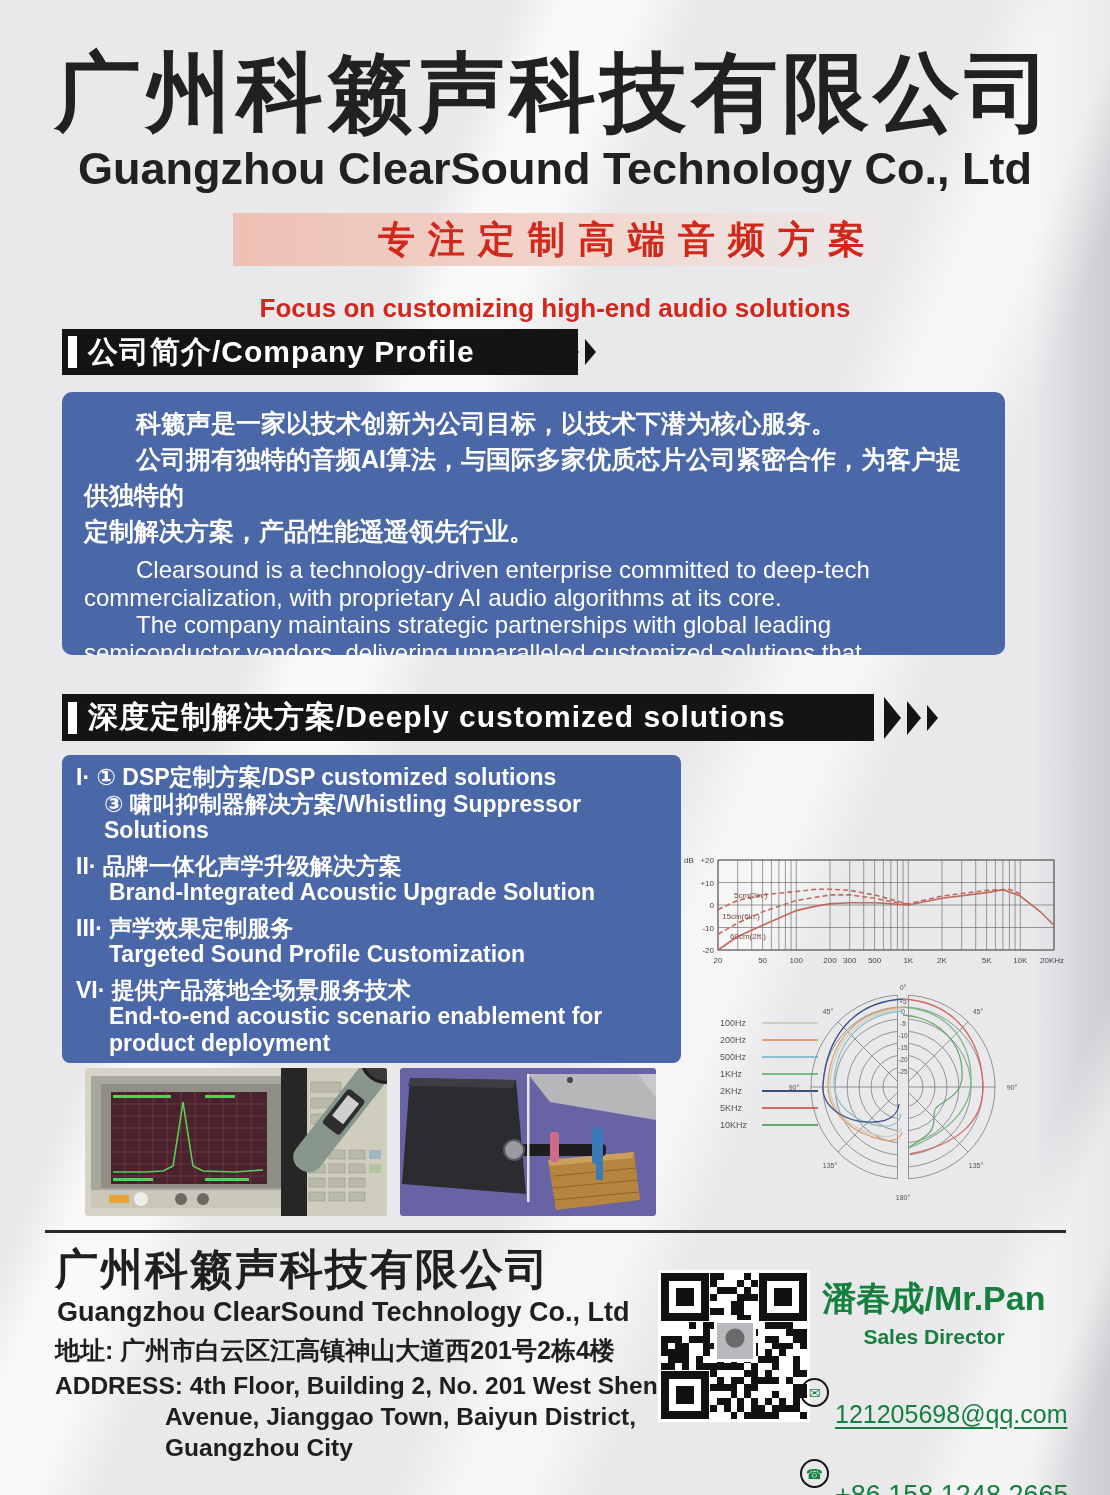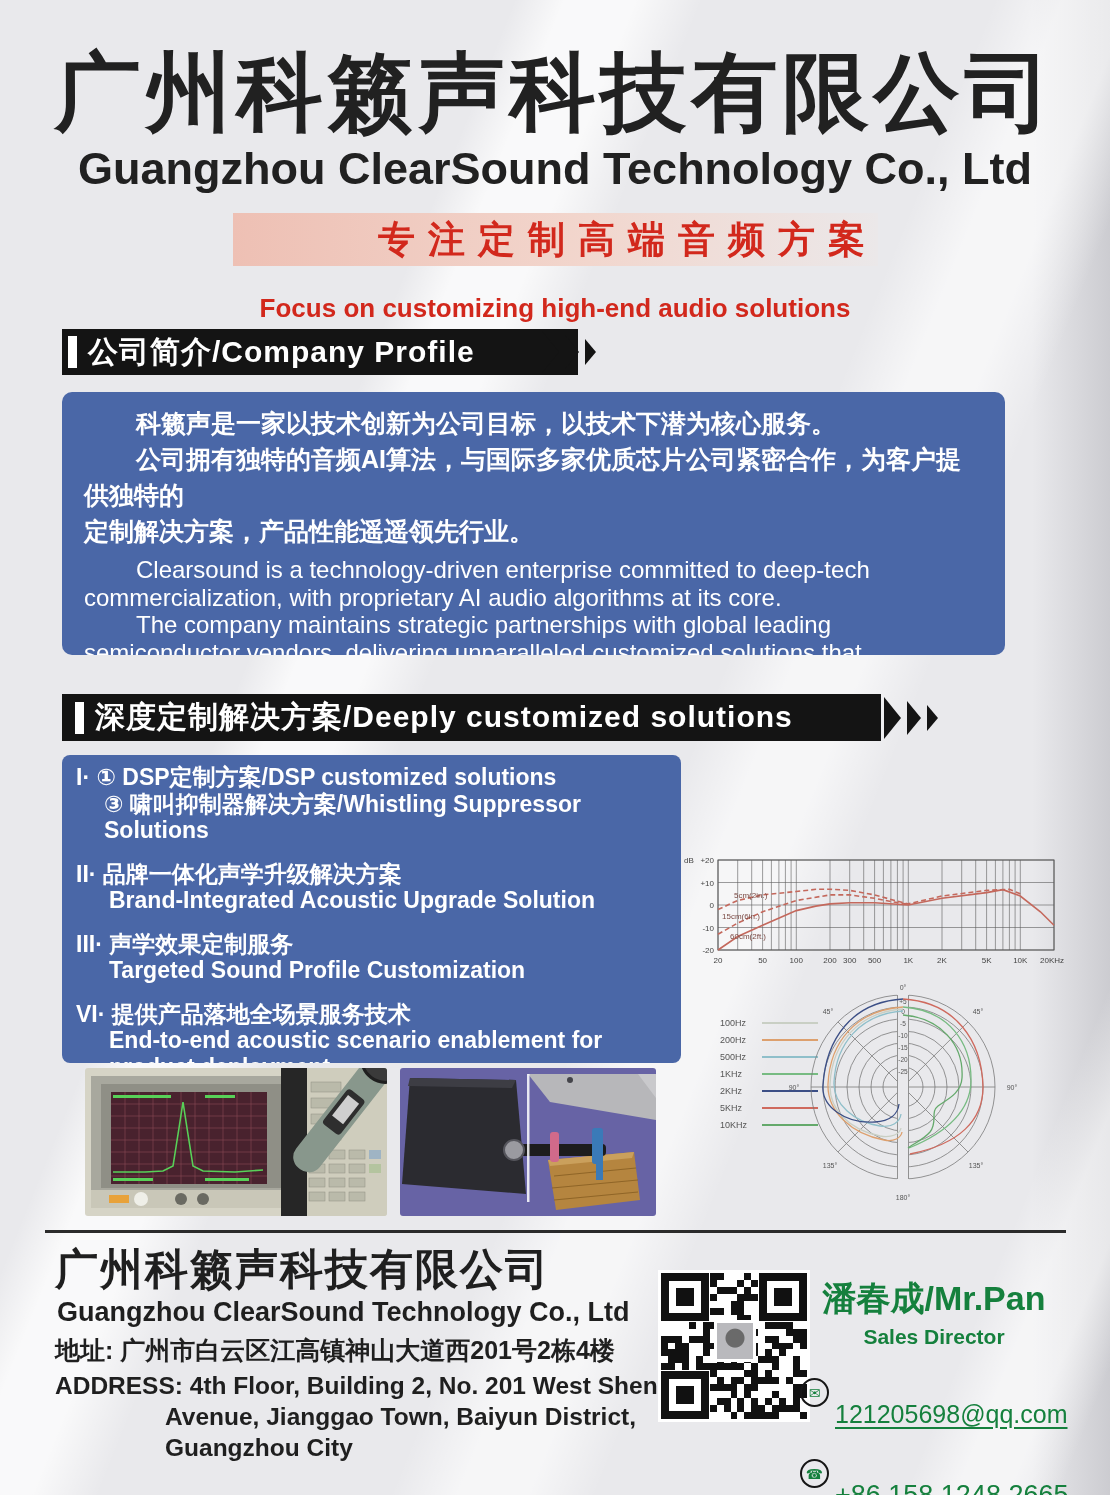--- a/index.html
+++ b/index.html
@@ -18,41 +18,41 @@
   
   #slogan-box{left:233px;top:213px;width:645px;height:53px;display:flex;align-items:center;justify-content:flex-end;
     background:linear-gradient(90deg,#eec0b4 0%,#f2d6cd 55%,rgba(243,228,222,.2) 100%);}
   #slogan-zh{font-size:37px;font-weight:bold;letter-spacing:13px;color:#d2281c;white-space:nowrap;}
   #slogan-en{left:0;top:269px;width:1110px;text-align:center;font-size:26px;font-weight:bold;color:#d2281c;margin-top:24px;}
   
   .banner{background:#141414;display:flex;align-items:center;color:#fff;}
   .banner .wbar{width:9px;height:32px;background:#fff;margin-left:6px;flex:0 0 auto;}
   .banner .blabel{font-size:30px;font-weight:bold;margin-left:11px;letter-spacing:1px;white-space:nowrap;}
   #banner1{left:62px;top:329px;width:516px;height:46px;}
-  #banner2{left:62px;top:694px;width:812px;height:47px;padding-left:7px;}
+  #banner2{left:62px;top:694px;width:812px;height:47px;}
   .chevs{display:flex;align-items:center;gap:6px;}
   #chevs1{left:542px;top:329px;height:46px;}
   #chevs2{left:884px;top:694px;height:47px;}
   .chev{width:0;height:0;border-style:solid;border-color:transparent transparent transparent #141414;}
   .c1{border-width:21px 0 21px 17px;}
   .c2{border-width:17px 0 17px 14px;}
   .c3{border-width:13px 0 13px 11px;}
   
   .bluebox{background:#4a67a7;border-radius:10px;color:#fff;box-sizing:border-box;overflow:hidden;}
   #profile-box{left:62px;top:392px;width:943px;height:263px;padding:13px 22px;}
   #profile-box .zh{font-size:25px;font-weight:bold;line-height:36px;}
   #profile-box .zh.ind{text-indent:52px;}
   #profile-box .en{font-size:24px;line-height:27.5px;}
   #profile-box .en.ind{text-indent:52px;}
   #profile-box .en.first{margin-top:7px;}
   #solutions-box{left:62px;top:755px;width:619px;height:308px;padding:9px 14px;border-radius:8px;}
   #solutions-box .ln{font-size:23px;font-weight:600;line-height:26.5px;}
   #solutions-box .ind-a{padding-left:28px;}
   #solutions-box .ind-b{padding-left:33px;}
-  #solutions-box .gap{margin-top:17px;}
+  #solutions-box .gap{margin-top:9px;}
   
   .tk{font-size:8px;fill:#444;}
   .clab{font-size:8px;fill:#7a4a44;}
   .ptk{font-size:7px;fill:#555;}
   .rtk{font-size:6.5px;fill:#555;}
   
   #polar-legend{left:700px;top:1014px;width:130px;}
   .lg-row{display:flex;align-items:center;height:17px;}
   .lg-lab{font-size:9px;color:#555;width:36px;flex:0 0 auto;margin-left:20px;}
   .lg-line{height:2px;width:56px;flex:0 0 auto;margin-left:6px;}

